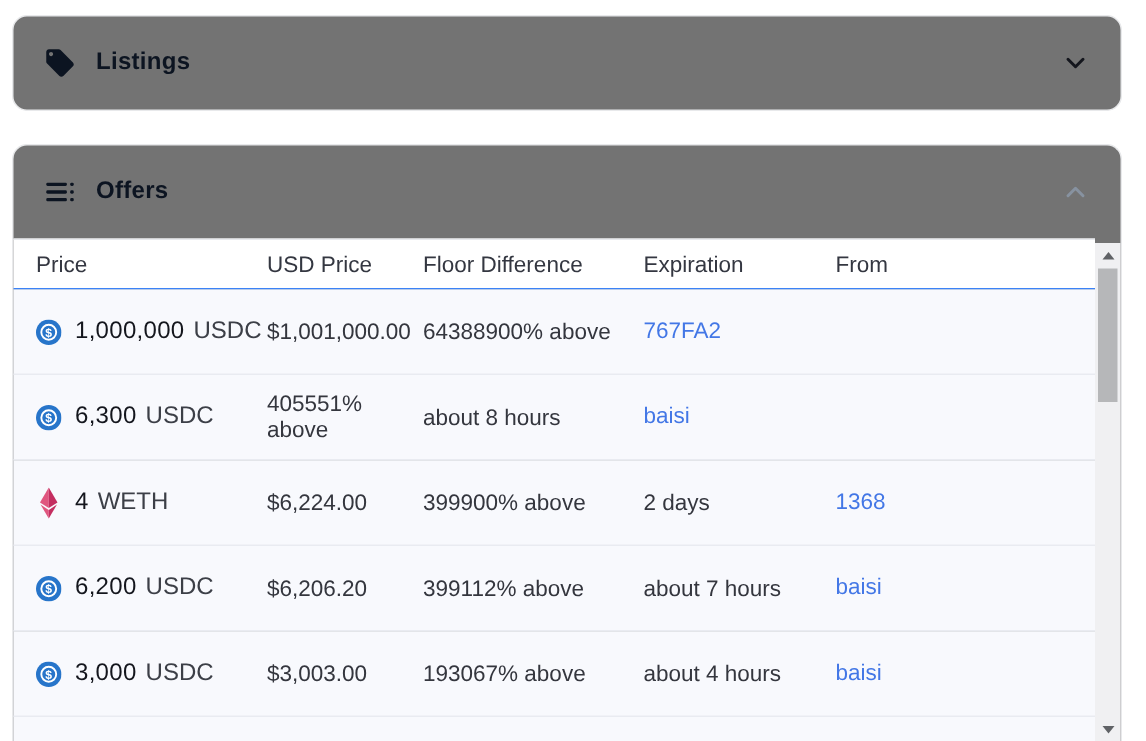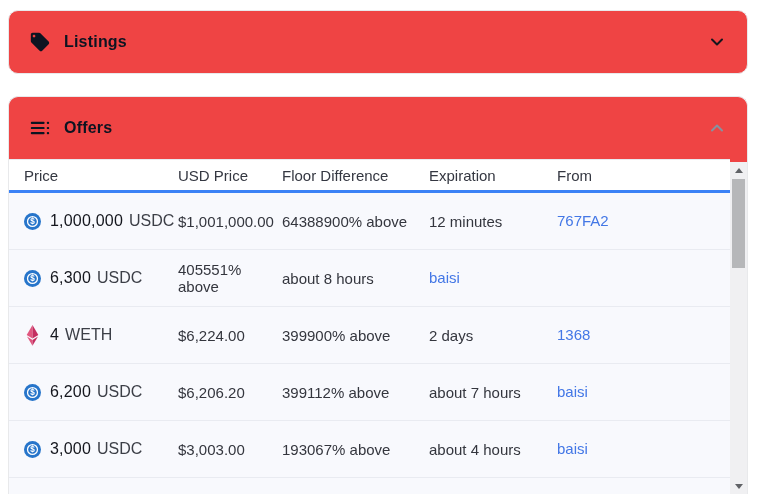--- a/index.html
+++ b/index.html
@@ -8,21 +8,21 @@
     position: relative;
     background: #ffffff;
     overflow: hidden;
     font-family: "Liberation Sans", sans-serif;
     color: #34363e;
   }
   .card {
     position: absolute;
     left: 8px;
     width: 740px;
-    background: #ef4444;
+    background: #737373;
     border: 1px solid #e8e9eb;
     border-radius: 10px;
   }
   #listings-card { top: 10px; height: 64px; }
   #offers-card { top: 96px; height: 420px; border-bottom: none; border-radius: 10px 10px 0 0; }
 
   .card-header {
     display: flex;
     align-items: center;
     height: 62px;
@@ -42,21 +42,21 @@
   .table-area { position: relative; width: 721px; }
   .thead, .row {
     display: grid;
     grid-template-columns: 154px 104px 147px 128px 1fr;
     align-items: center;
     padding-left: 15px;
   }
   .thead {
     height: 34px;
     border-top: 1px solid #e8eaee;
-    border-bottom: 3px solid #3b82f6;
+    border-bottom: 1px solid #3b82f6;
     background: #ffffff;
   }
   .th { font-size: 15px; color: #343741; }
   .row {
     height: 57px;
     background: #f8f9fd;
     border-bottom: 1px solid #e9ebf1;
   }
   .row-partial { height: 17px; background: #f8f9fd; width: 721px; }
   .price-cell { display: flex; align-items: center; }
@@ -155,21 +155,20 @@
     <circle cx="12" cy="12" r="12" fill="#2775CA"></circle>
     <circle cx="12" cy="12" r="7" fill="none" stroke="#ffffff" stroke-width="1.8"></circle>
     <text x="12" y="16.2" font-size="11.5" font-weight="bold" fill="#ffffff" text-anchor="middle" font-family="Liberation Sans, sans-serif">$</text>
   </svg>
 </span>
       <span class="amount">1,000,000</span>
       <span class="currency">USDC</span>
     </div>
     <div class="cell">$1,001,000.00</div>
     <div class="cell">64388900% above</div>
-    <div class="cell">12 minutes</div>
     <div>
       <a class="from-link">767FA2</a>
     </div>
   </div>
 
   <div class="row">
     <div class="price-cell">
       <span style="display:flex;align-items:center;">
   <svg class="coin-icon" viewBox="0 0 24 24">
     <circle cx="12" cy="12" r="12" fill="#2775CA"></circle>

